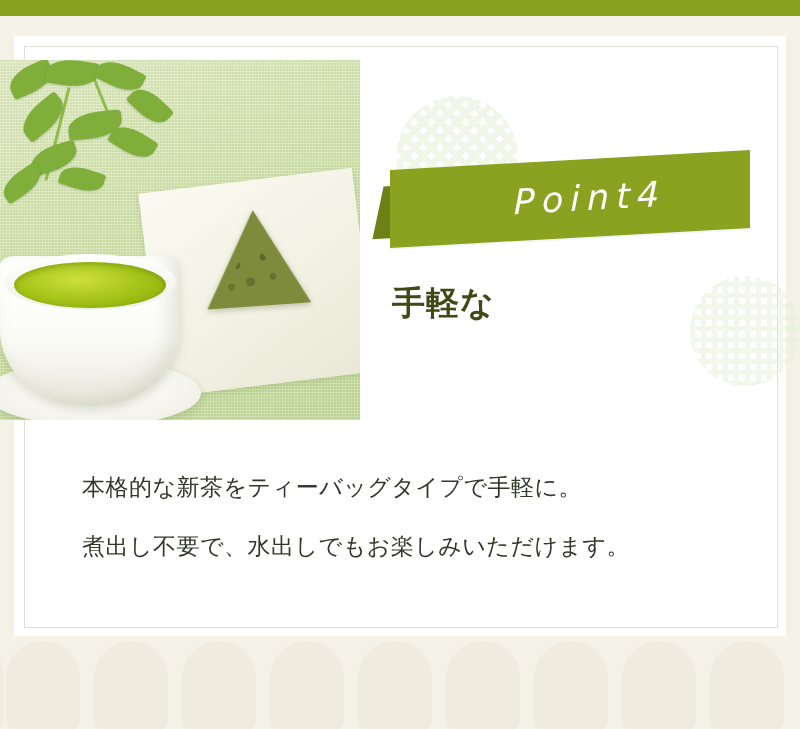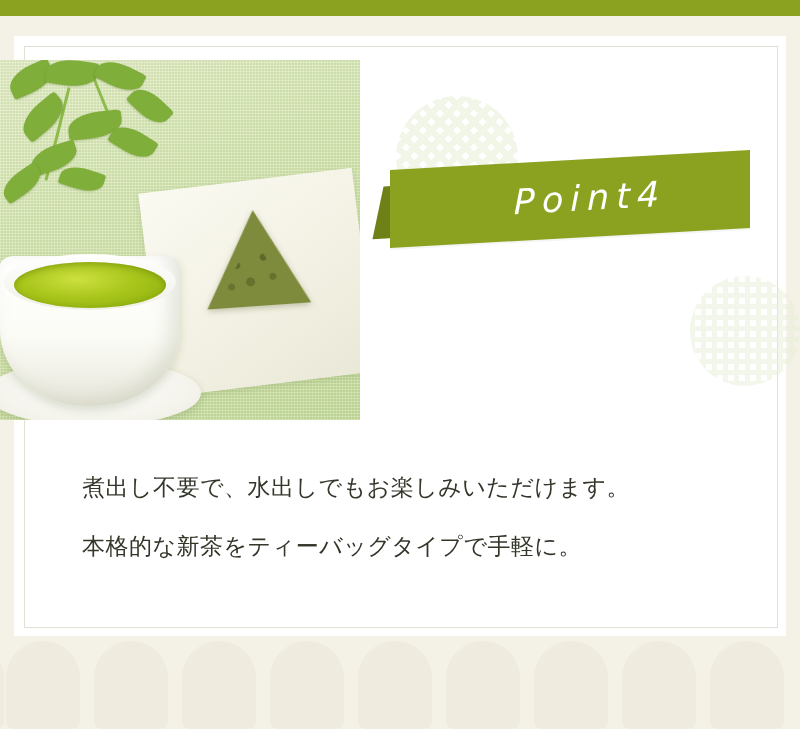--- a/index.html
+++ b/index.html
@@ -334,20 +334,21 @@
     <div class="cup"></div>
     <div class="cup-rim"></div>
     <div class="tea"></div>
   </div>
 
   <div class="ribbon-shadow"></div>
   <div class="ribbon"></div>
   <div class="ribbon-label">Point4</div>
 
   <div class="headline">
+    <div class="l1">手軽な</div>
   </div>
 
   <div class="body-copy">
+    <div>本格的な新茶をティーバッグタイプで手軽に。</div>
     <div>煮出し不要で、水出しでもお楽しみいただけます。</div>
-    <div>本格的な新茶をティーバッグタイプで手軽に。</div>
   </div>
 
 </div>
 
 </body></html>

